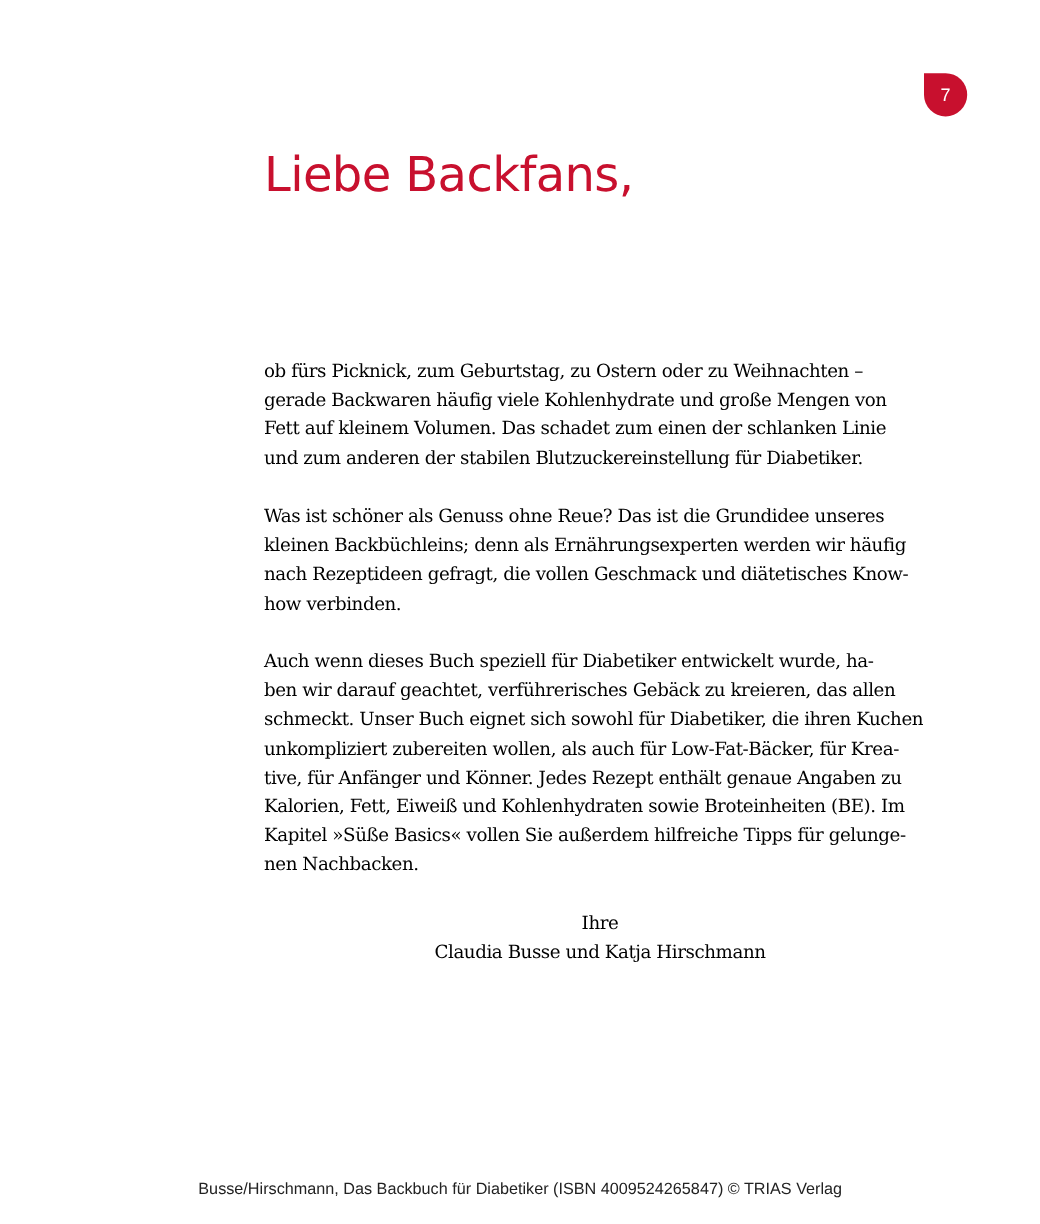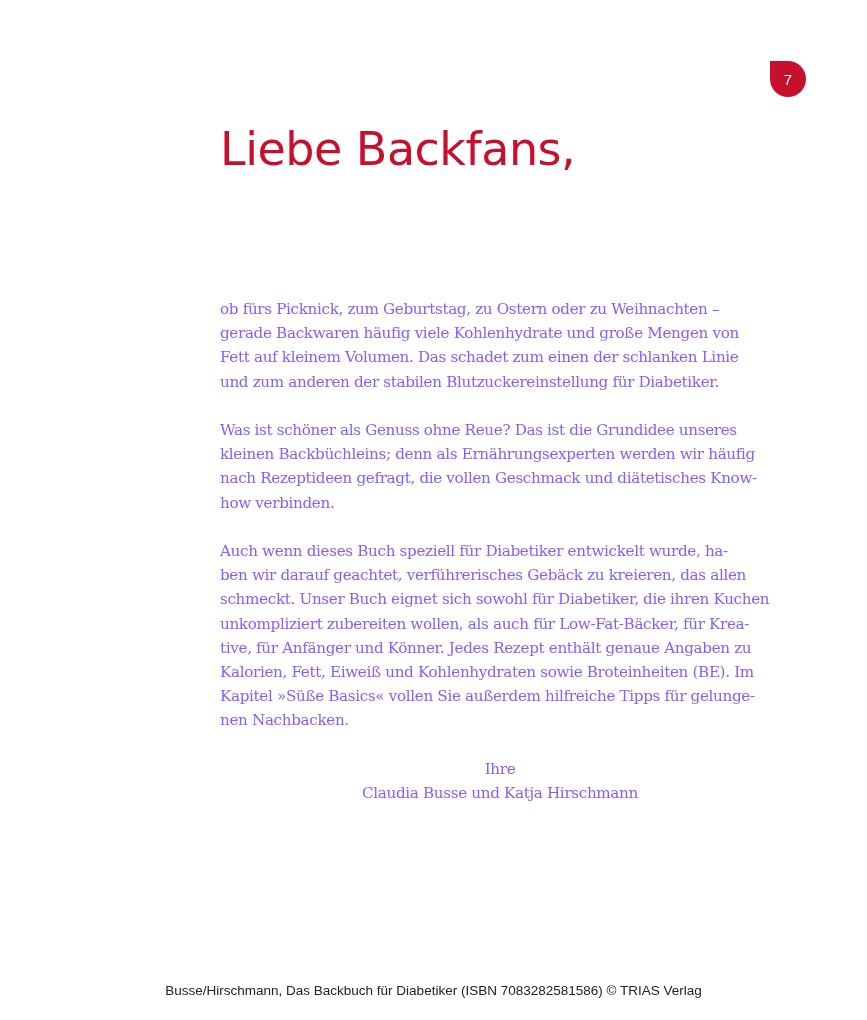--- a/index.html
+++ b/index.html
@@ -31,30 +31,30 @@
       line-height: 1;
     }
     .title {
       position: absolute;
       left: 220px;
       top: 122px;
       margin: 0;
       color: #c8102e;
       font-family: "DejaVu Sans", sans-serif;
       font-weight: normal;
-      font-size: 46px;
+      font-size: 40px;
       letter-spacing: -0.5px;
       line-height: 1.2;
     }
     .body-text {
       position: absolute;
       left: 220px;
       top: 297px;
       width: 560px;
-      color: #8b5cf6;
+      color: #000000;
       font-family: "DejaVu Serif", serif;
       font-size: 15.2px;
       line-height: 24.2px;
       letter-spacing: -0.35px;
     }
     .para {
       margin: 0 0 24.2px 0;
     }
     .line {
       display: block;
@@ -106,13 +106,13 @@
     <span class="line">Kalorien, Fett, Eiweiß und Kohlenhydraten sowie Broteinheiten (BE). Im</span>
     <span class="line">Kapitel »Süße Basics« vollen Sie außerdem hilfreiche Tipps für gelunge-</span>
     <span class="line">nen Nachbacken.</span>
   </p>
   <p class="signoff">
     <span class="line">Ihre</span>
     <span class="line">Claudia Busse und Katja Hirschmann</span>
   </p>
 </div>
 
-<div class="footer">Busse/Hirschmann, Das Backbuch für Diabetiker (ISBN 7083282581586) © TRIAS Verlag</div>
+<div class="footer">Busse/Hirschmann, Das Backbuch für Diabetiker (ISBN 4009524265847) © TRIAS Verlag</div>
 
 </body></html>

